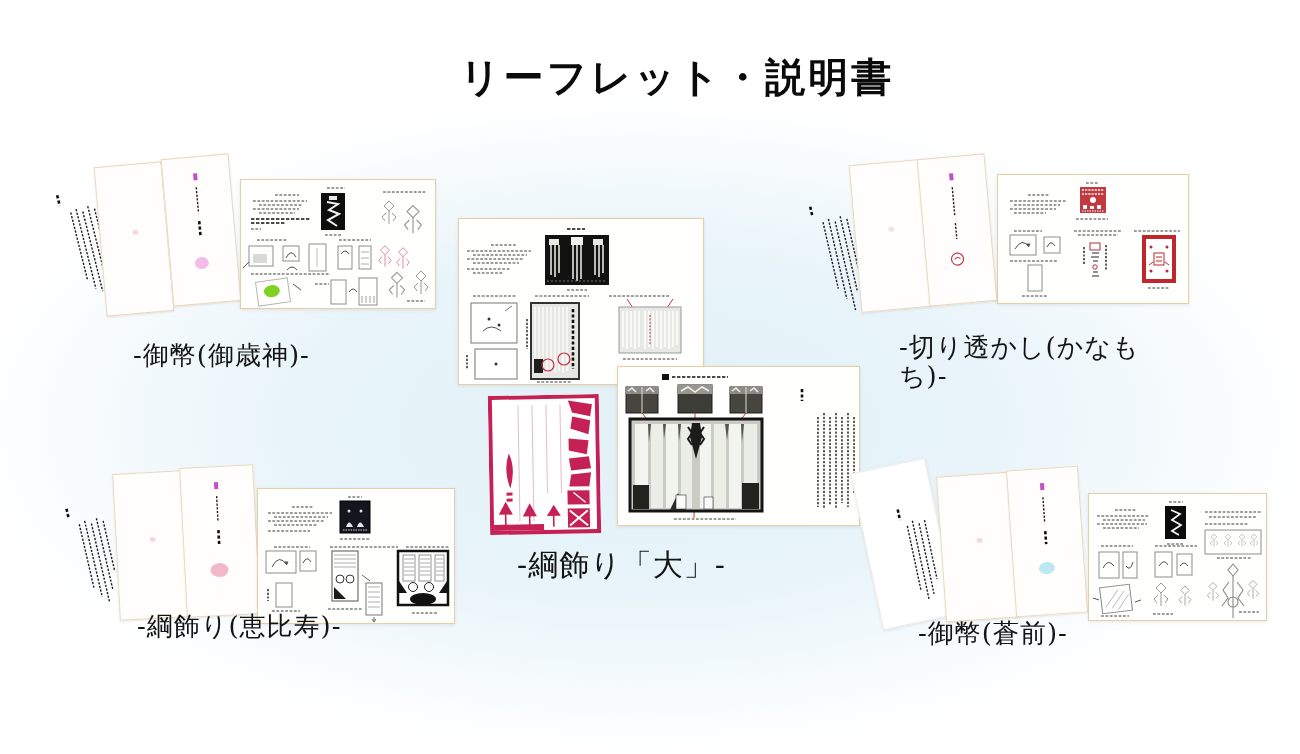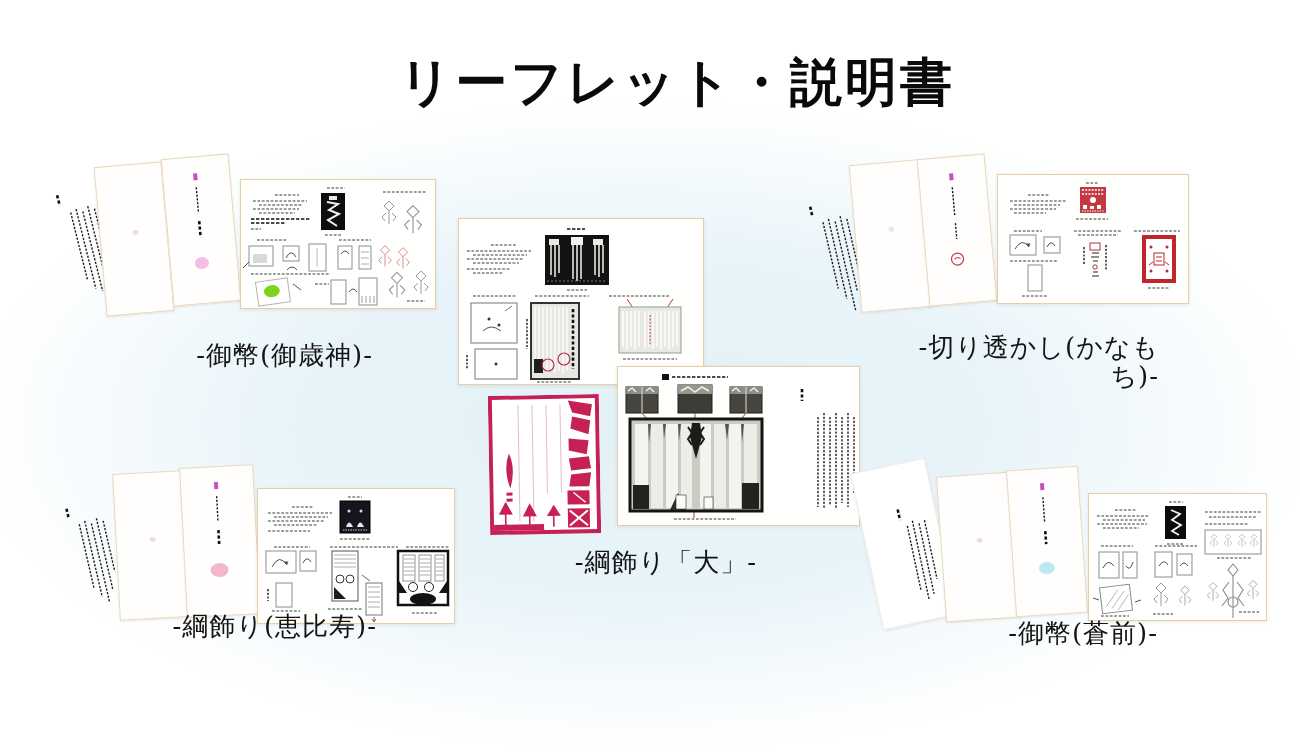--- a/index.html
+++ b/index.html
@@ -7,25 +7,25 @@
     position:relative;width:1300px;height:754px;overflow:hidden;
     background:
       radial-gradient(ellipse 700px 340px at 640px 425px,
         #e2f1f7 0%, #e8f4f9 50%, rgba(255,255,255,0) 96%),
       #ffffff;
     font-family:"Liberation Sans","DejaVu Sans",sans-serif;
   }
   .abs{position:absolute;}
   .ttl{
     position:absolute;left:77px;top:57px;width:1200px;text-align:center;
-    font-family:Liberation Serif, serif;
-    font-size:52px;font-weight:bold;letter-spacing:3px;color:#0a0a0a;line-height:1;
+    font-family:Liberation Sans, sans-serif;
+    font-size:40px;font-weight:bold;letter-spacing:3px;color:#0a0a0a;line-height:1;
   }
   .cap{
-    position:absolute;text-align:right;color:#141414;letter-spacing:1px;
+    position:absolute;text-align:left;color:#141414;letter-spacing:1px;
     font-family:"DejaVu Serif","Liberation Serif",serif;font-size:26px;line-height:1.1;
   }
   .panel{
     position:absolute;background:#fffefd;border:1px solid #e9d8bd;
     box-shadow:0 1px 2px rgba(120,110,90,.15);
   }
   .sheet{
     position:absolute;background:#fffffe;border:1px solid #e8cda5;
     box-shadow:0 1px 3px rgba(110,110,110,.15);
   }
@@ -386,21 +386,21 @@
           <line x1="200" y1="50" x2="200" y2="140" class="vt"></line>
           <line x1="206" y1="46" x2="206" y2="142" class="vt"></line>
           <line x1="212" y1="50" x2="212" y2="138" class="vt"></line>
           <line x1="218" y1="46" x2="218" y2="142" class="vt"></line>
           <line x1="224" y1="50" x2="224" y2="136" class="vt"></line>
           <line x1="230" y1="46" x2="230" y2="140" class="vt"></line>
           <line x1="236" y1="50" x2="236" y2="126" class="vt"></line>
         </g>
       </svg>
     </div>
-    <div class="cap" style="left:517px;top:548px;width:240px;font-size:26px">-綱飾り「大」-</div>
+    <div class="cap" style="left:517px;top:548px;width:240px;font-size:30px">-綱飾り「大」-</div>
   </div>
 
   <div>
     <div class="backpage" style="left:70px;top:498px;width:46px;height:118px;transform:rotate(-13deg)">
       <svg width="46" height="118" viewBox="0 0 46 118">
         <line x1="8" y1="6" x2="8" y2="16" class="vb"></line>
         <line x1="17" y1="24" x2="17" y2="90" class="vt"></line>
         <line x1="23" y1="22" x2="23" y2="100" class="vt"></line>
         <line x1="29" y1="26" x2="29" y2="106" class="vt"></line>
         <line x1="35" y1="22" x2="35" y2="96" class="vt"></line>

